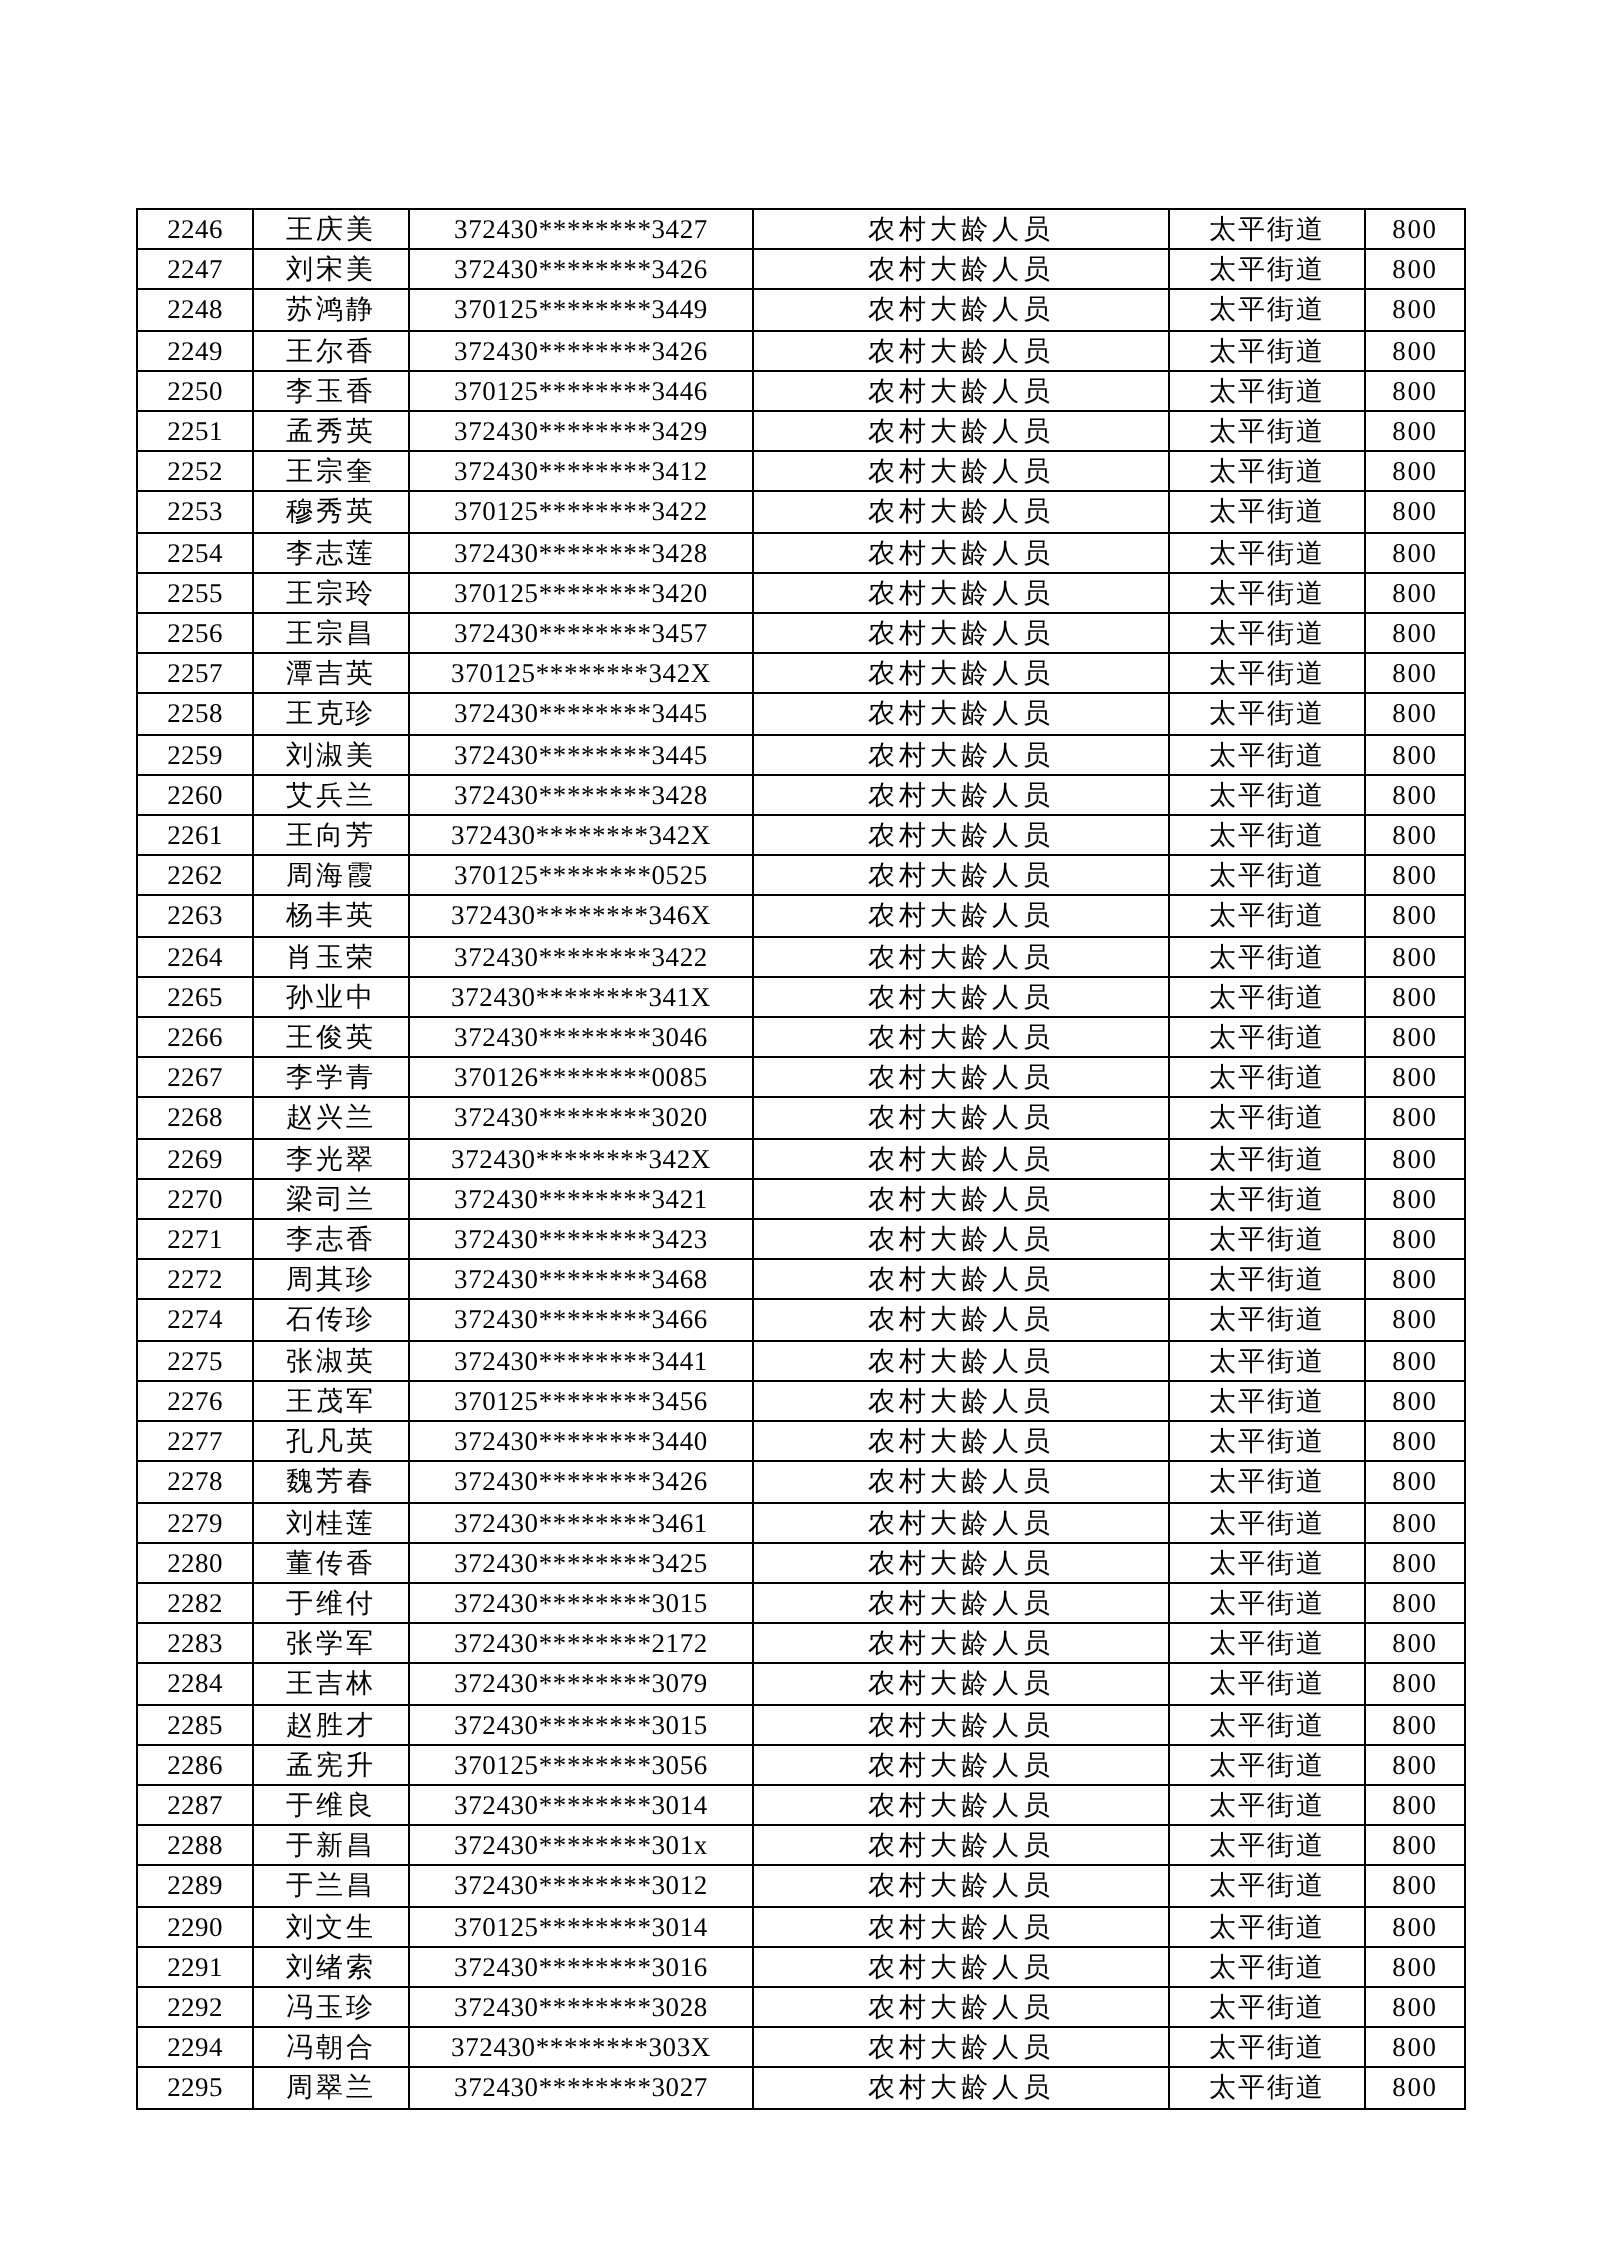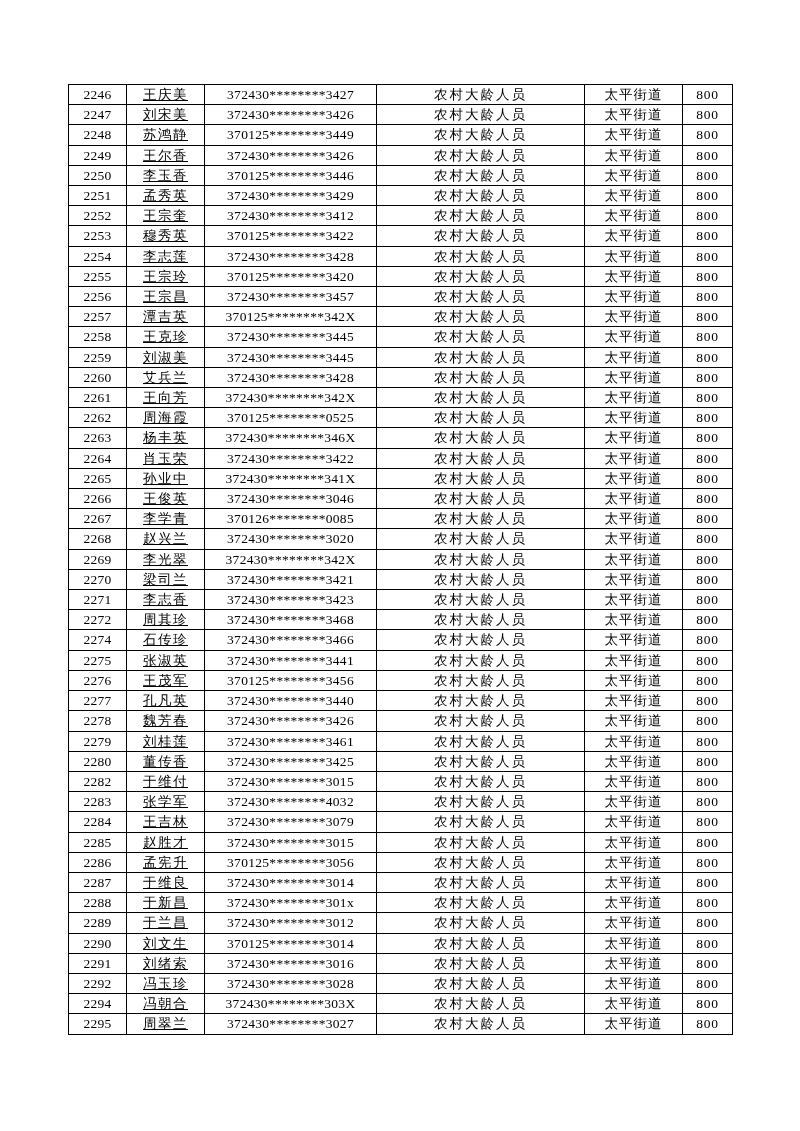--- a/index.html
+++ b/index.html
@@ -18,21 +18,21 @@
   .page {
     position: relative;
     width: 800px;
     height: 1131px;
     background: #ffffff;
     box-sizing: border-box;
   }
   .table-wrap {
     position: absolute;
     left: 68px;
-    top: 84px;
+    top: 104px;
     width: 664px;
   }
   table.roster {
     border-collapse: collapse;
     width: 664px;
     table-layout: fixed;
     font-size: 13.5px;
   }
   table.roster col.c-seq    { width: 58px; }
   table.roster col.c-name   { width: 78px; }
@@ -51,21 +51,20 @@
     white-space: nowrap;
     overflow: hidden;
   }
   td.seq {
     font-family: "Liberation Serif", "DejaVu Serif", serif;
     letter-spacing: 0.2px;
   }
   td.name {
     font-family: "Liberation Serif", "DejaVu Serif", serif;
     letter-spacing: 1.5px;
-    text-decoration: underline;
   }
   td.idnum {
     font-family: "Liberation Serif", "DejaVu Serif", serif;
     letter-spacing: 0.3px;
   }
   td.cat {
     font-family: "Liberation Serif", "DejaVu Serif", serif;
     letter-spacing: 2px;
     margin-top: 48px;
   }
@@ -369,21 +368,21 @@
             <td class="seq">2282</td>
             <td class="name">于维付</td>
             <td class="idnum">372430********3015</td>
             <td class="cat">农村大龄人员</td>
             <td class="street">太平街道</td>
             <td class="amt">800</td>
           </tr>
           <tr>
             <td class="seq">2283</td>
             <td class="name">张学军</td>
-            <td class="idnum">372430********4032</td>
+            <td class="idnum">372430********2172</td>
             <td class="cat">农村大龄人员</td>
             <td class="street">太平街道</td>
             <td class="amt">800</td>
           </tr>
           <tr>
             <td class="seq">2284</td>
             <td class="name">王吉林</td>
             <td class="idnum">372430********3079</td>
             <td class="cat">农村大龄人员</td>
             <td class="street">太平街道</td>

